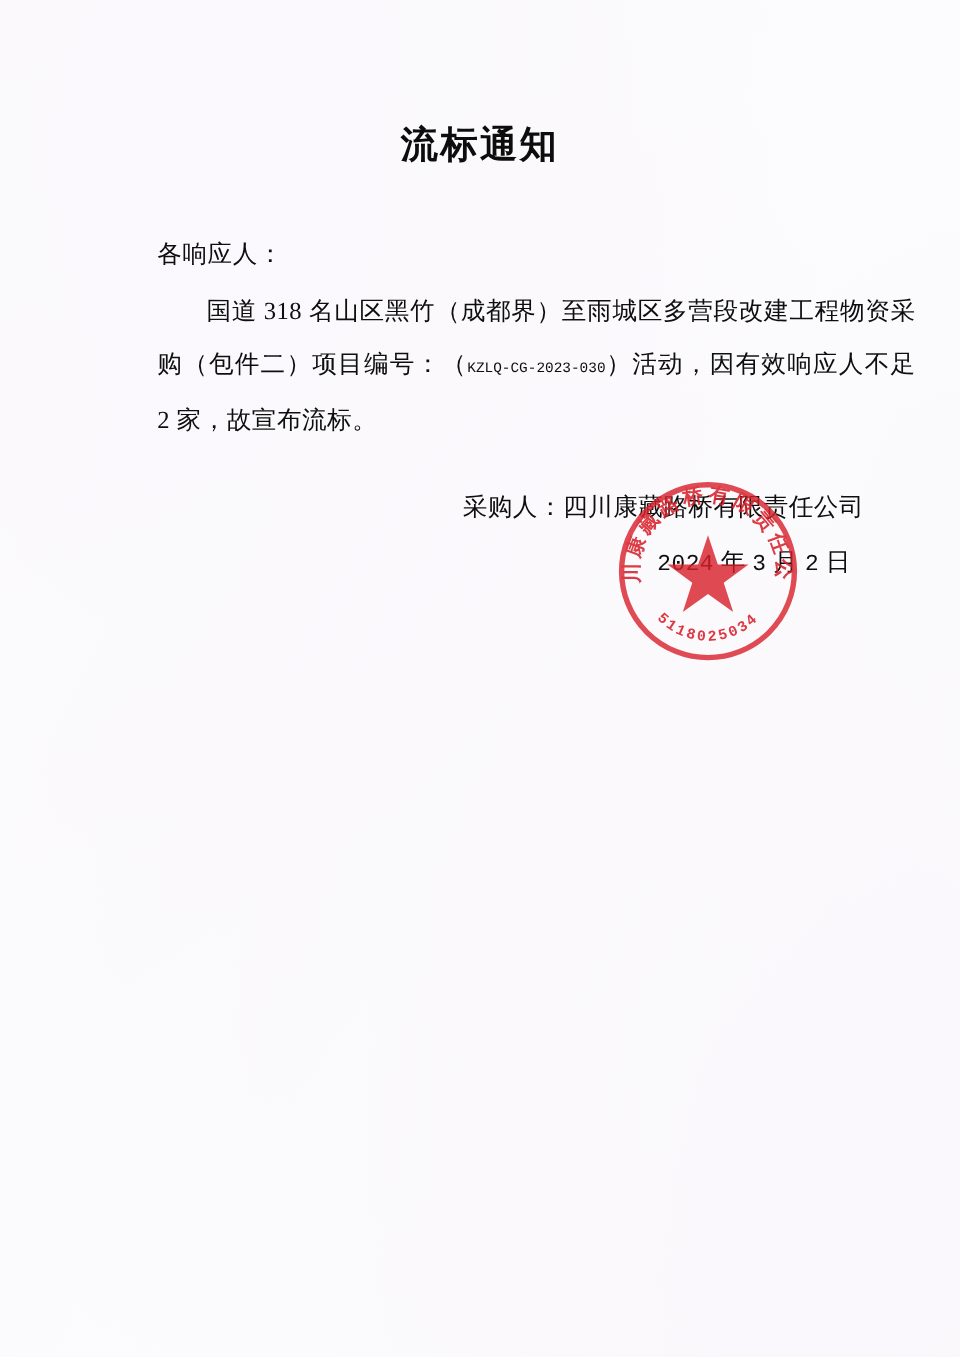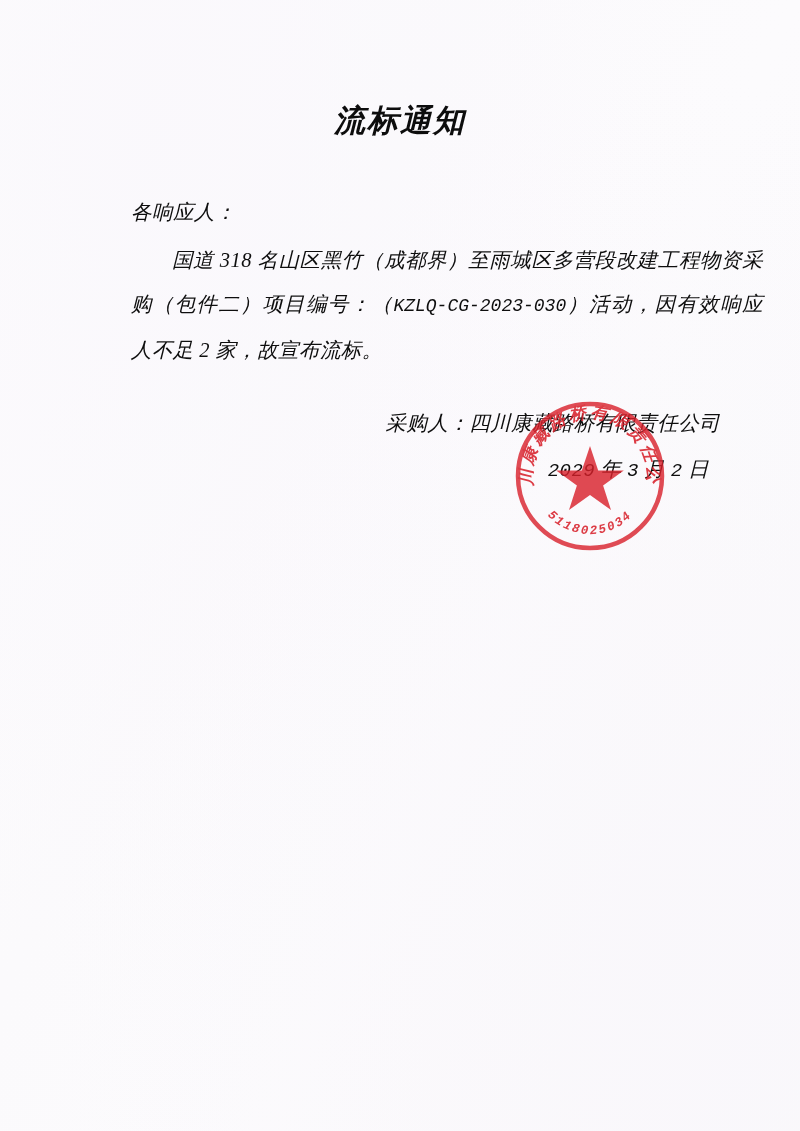--- a/index.html
+++ b/index.html
@@ -11,21 +11,20 @@
     height: 1131px;
     background: #ffffff;
     font-family: "Liberation Serif", "DejaVu Serif", serif;
     position: relative;
     overflow: hidden;
   }
   .page {
     position: absolute;
     inset: 0;
     background: linear-gradient(115deg, #fdfcfd 0%, #fbfafc 35%, #fcfbfd 60%, #faf9fb 100%);
-    font-style: italic;
   }
   
   .page::before {
     content: "";
     position: absolute;
     inset: 0;
     background:
       radial-gradient(ellipse at 20% 12%, rgba(250,248,252,0.9) 0%, rgba(252,251,253,0) 60%),
       radial-gradient(ellipse at 85% 85%, rgba(249,247,251,0.85) 0%, rgba(252,251,253,0) 65%);
     pointer-events: none;
@@ -58,21 +57,21 @@
   }
   .para {
     margin: 0;
     text-indent: 41px;
     text-align: justify;
     text-justify: inter-ideograph;
     letter-spacing: 0.4px;
   }
   .latin {
     font-family: "Liberation Mono", "DejaVu Sans Mono", monospace;
-    font-size: 18px;
+    font-size: 12px;
     letter-spacing: 0px;
   }
   .num {
     font-family: "Liberation Serif", "DejaVu Serif", serif;
   }
   .signature-block {
     position: absolute;
     top: 400px;
     left: 93px;
     width: 632px;
@@ -126,21 +125,21 @@
 
   <div class="doc-title">流标通知</div>
 
   <div class="body-block">
     <p class="salutation">各响应人：</p>
     <p class="para"><span>国道 318 名山区黑竹（成都界）至雨城区多营段改建工程物资采购（包件二）项目编号：（</span><span class="latin">KZLQ-CG-2023-030</span><span>）活动，因有效响应人不足 2 家，故宣布流标。</span></p>
   </div>
 
   <div class="signature-block">
     <p class="sign-line"><span>采购人：</span><span>四川康藏路桥有限责任公司</span></p>
-    <p class="date-line"><span class="num">2029</span>
+    <p class="date-line"><span class="num">2024</span>
       <span>年</span>
       <span class="num">3</span>
       <span>月</span>
       <span class="num">2</span>
       <span>日</span></p>
   </div>
 
   <div class="seal">
     <svg width="156" height="156" viewBox="0 0 156 156" xmlns="http://www.w3.org/2000/svg">
       <defs>

